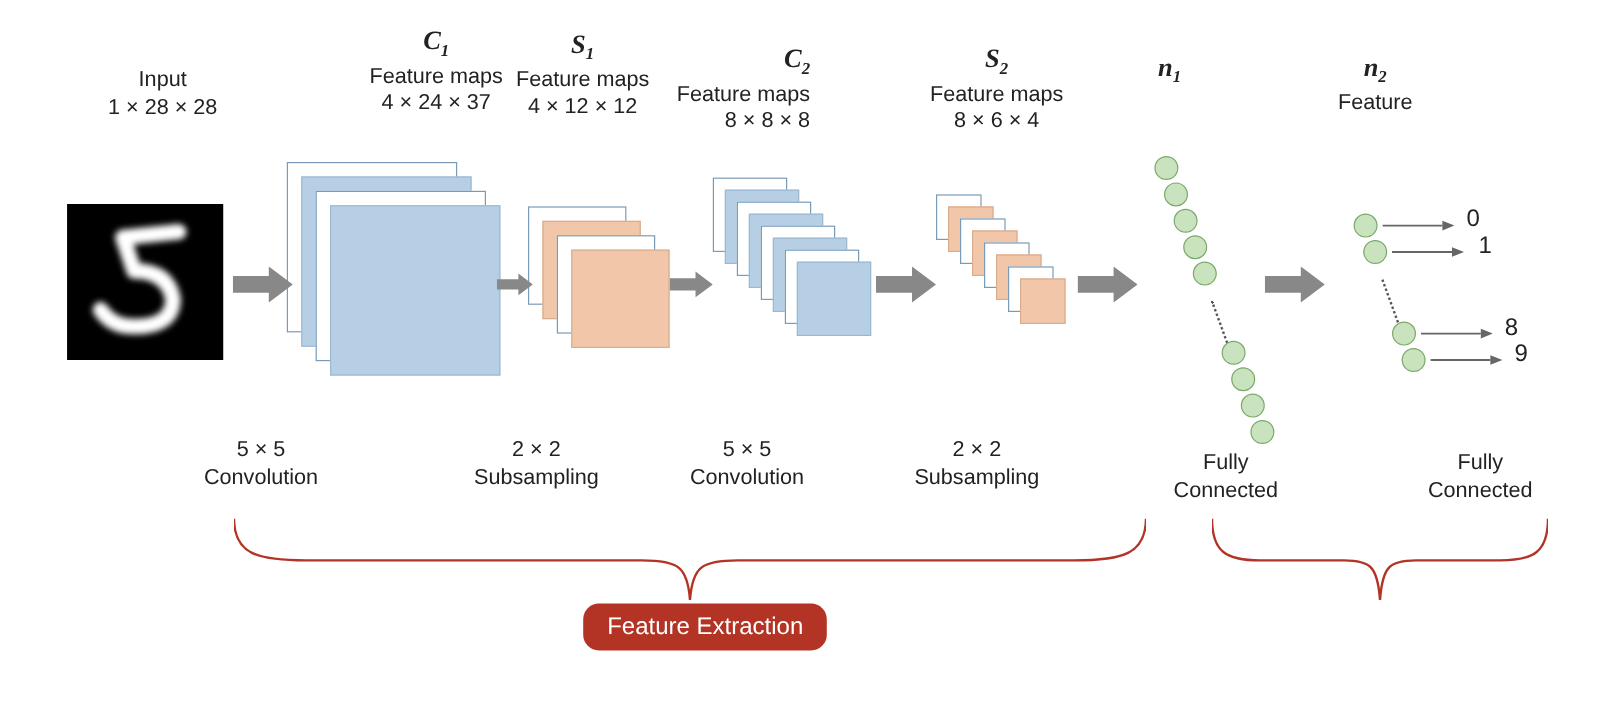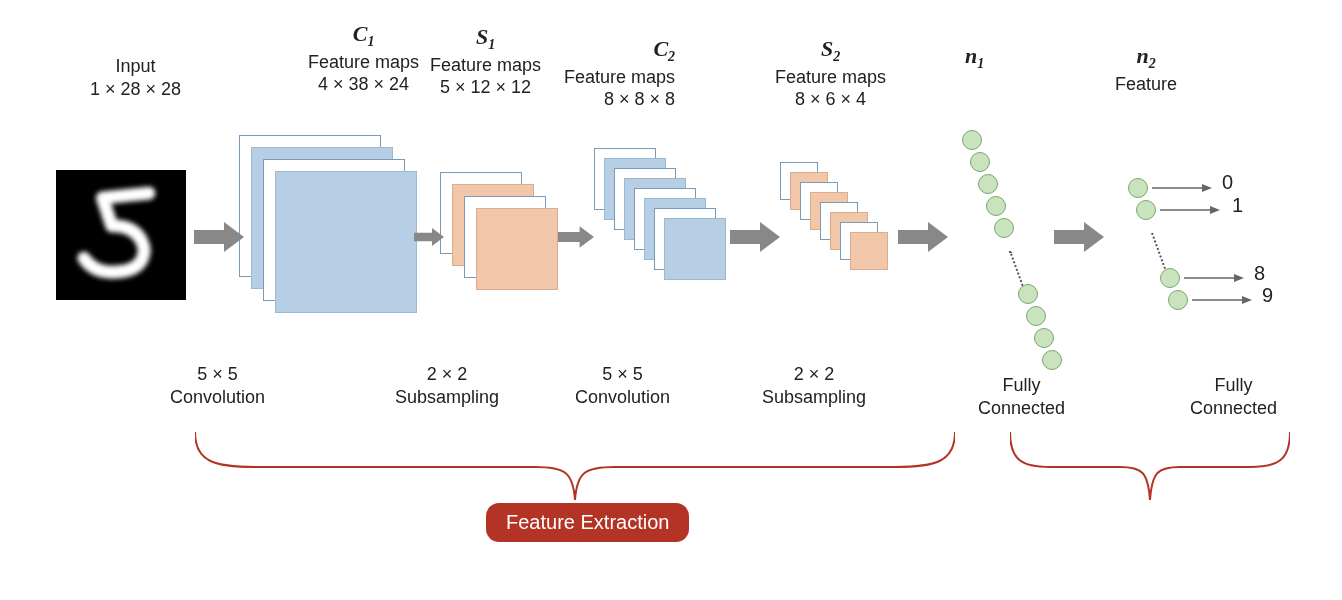--- a/index.html
+++ b/index.html
@@ -105,27 +105,27 @@
 <div class="stage">
 
   <div class="label" style="left:90px; top:55px;">
     <span>Input</span><br>
     <span>1 × 28 × 28</span>
   </div>
 
   <div class="label" style="left:260px; top:20px;margin-left:48px;">
     <span class="title"><span>C</span><span class="sub">1</span></span><br>
     <span>Feature maps</span><br>
-    <span>4 × 38 × 24</span>
+    <span>4 × 24 × 37</span>
   </div>
 
   <div class="label" style="left:430px; top:23px;">
     <span class="title"><span>S</span><span class="sub">1</span></span><br>
     <span>Feature maps</span><br>
-    <span>5 × 12 × 12</span>
+    <span>4 × 12 × 12</span>
   </div>
 
   <div class="label" style="left:564px; top:35px;text-align:right;">
     <span class="title"><span>C</span><span class="sub">2</span></span><br>
     <span>Feature maps</span><br>
     <span>8 × 8 × 8</span>
   </div>
 
   <div class="label" style="left:775px; top:35px;">
     <span class="title"><span>S</span><span class="sub">2</span></span><br>

